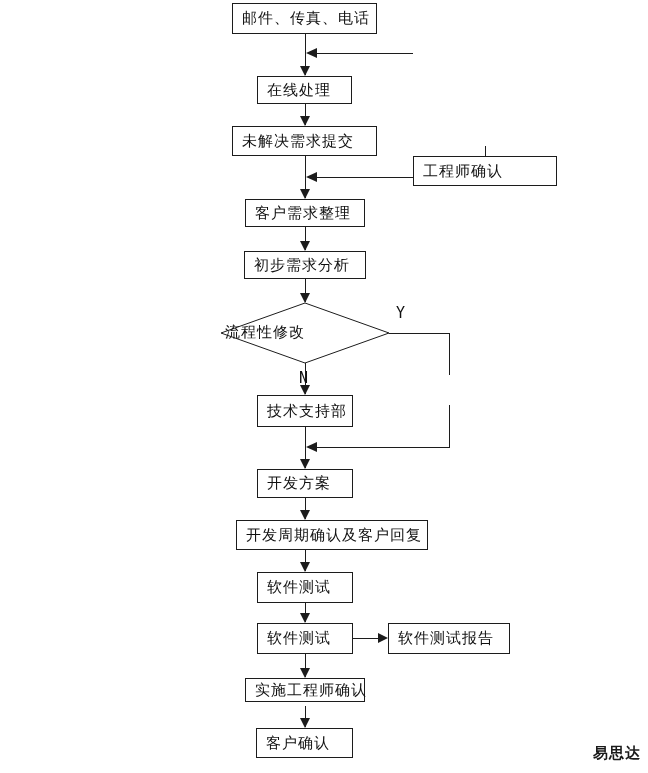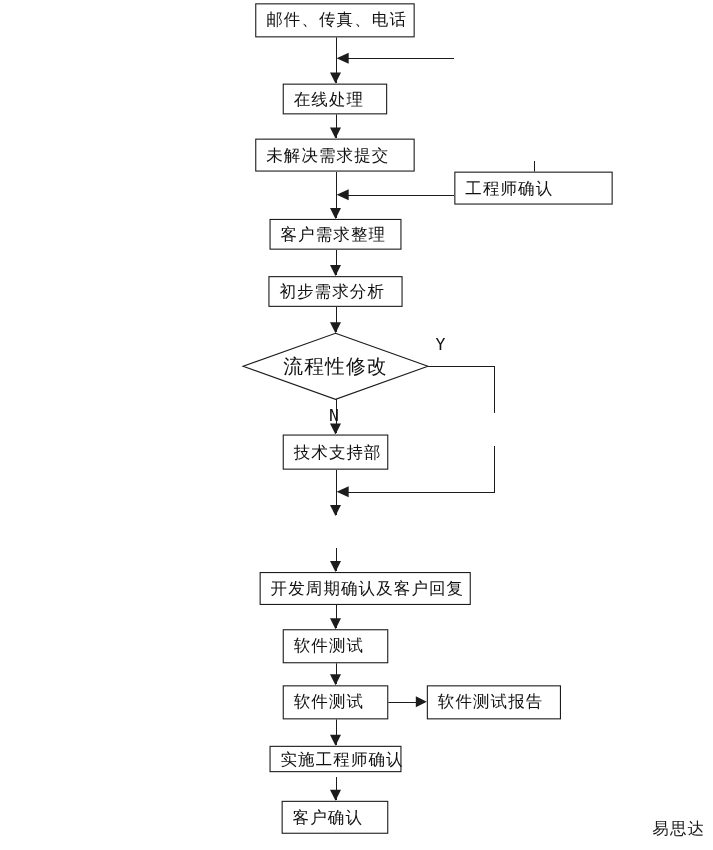--- a/index.html
+++ b/index.html
@@ -44,37 +44,37 @@
   .floating-label {
     position: absolute;
     font-size: 15px;
     line-height: 1;
   }
   .diamond-label {
     position: absolute;
     left: 225px;
     top: 325px;
     width: 160px;
-    text-align: center;
-    font-size: 18px;
+    font-size: 15px;
     line-height: 1;
     letter-spacing: 1px;
     background: transparent;
   }
   .branch-label {
     font-size: 15px;
     font-family: "DejaVu Sans Mono", monospace;
   }
   .watermark {
     position: absolute;
     left: 593px;
     top: 744px;
     font-size: 15px;
     letter-spacing: 1px;
     color: #1a1a1a;
+    font-weight: bold;
   }
 </style>
 </head>
 <body>
 
 <div class="stage">
 
   <svg class="edges" viewBox="0 0 648 773" stroke="#1c1c1c" stroke-width="1" fill="none" shape-rendering="crispEdges">
 
     <polygon points="305,303 389,333 305,363 221,333" fill="#ffffff" stroke="#1c1c1c" shape-rendering="auto"></polygon>
@@ -136,20 +136,21 @@
 
   <div class="node" style="left:245px;top:199px;width:120px;height:28px">客户需求整理</div>
 
   <div class="node" style="left:244px;top:251px;width:122px;height:28px">初步需求分析</div>
 
   <div class="diamond-label">流程性修改</div>
 
 
   <div class="node" style="left:257px;top:395px;width:96px;height:32px">技术支持部</div>
 
+  <div class="node" style="left:257px;top:469px;width:96px;height:29px">开发方案</div>
 
   <div class="node" style="left:236px;top:520px;width:192px;height:30px">开发周期确认及客户回复</div>
 
   <div class="node" style="left:257px;top:572px;width:96px;height:31px">软件测试</div>
 
   <div class="node" style="left:257px;top:623px;width:96px;height:31px">软件测试</div>
 
   <div class="node" style="left:388px;top:623px;width:122px;height:31px">软件测试报告</div>
 
   <div class="node" style="left:245px;top:678px;width:120px;height:24px">实施工程师确认</div>

